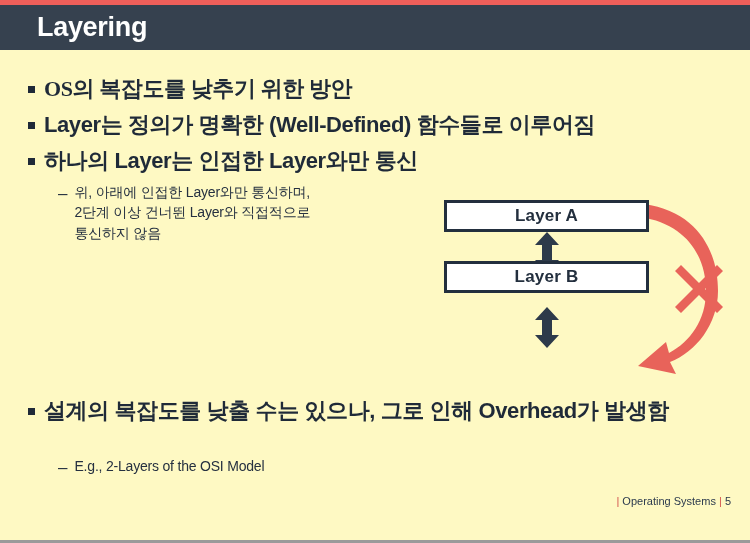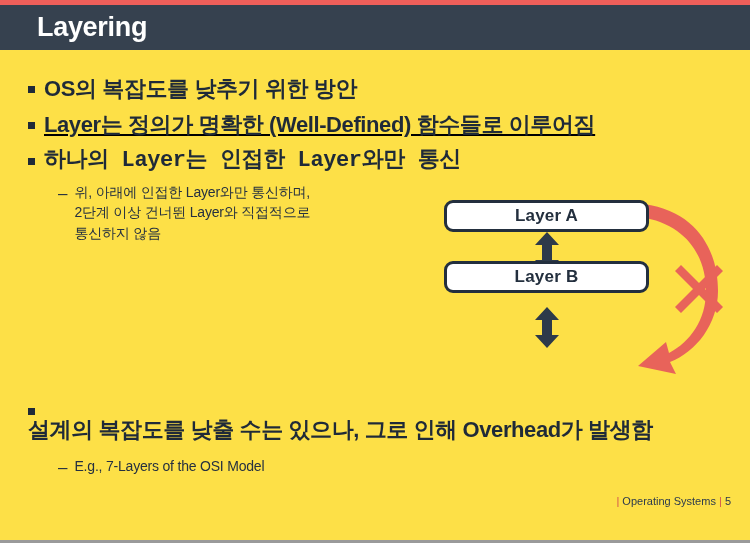--- a/index.html
+++ b/index.html
@@ -7,21 +7,21 @@
     padding: 0;
     background: #ffffff;
   }
   body {
     font-family: "Liberation Sans", "DejaVu Sans", sans-serif;
   }
   #slide {
     position: relative;
     width: 750px;
     height: 543px;
-    background: #fde047;
+    background: #fef9c3;
     overflow: hidden;
     box-sizing: border-box;
     border-bottom: 3px solid #9a9a9a;
   }
 
   
   #title-bar {
     position: absolute;
     left: 0;
     top: 0;
@@ -87,43 +87,43 @@
     flex: none;
   }
   .sub-text {
     font-size: 14px;
     color: #253040;
     line-height: 1.45;
     letter-spacing: -0.2px;
     white-space: pre-line;
   }
 
-  #bullet-1 { left: 28px; top: 74px; }
-  #bullet-2 { left: 28px; top: 110px; text-decoration: underline; }
-  #bullet-3 { left: 28px; top: 146px; font-family: Liberation Mono, monospace; }
+  #bullet-1 { left: 28px; top: 74px; font-family: Liberation Serif, serif; }
+  #bullet-2 { left: 28px; top: 110px; }
+  #bullet-3 { left: 28px; top: 146px; }
   #sub-1    { left: 58px; top: 182px; }
-  #bullet-4 { left: 28px; top: 396px; width: 660px; flex-direction: column; }
+  #bullet-4 { left: 28px; top: 396px; width: 660px; }
   #sub-2    { left: 58px; top: 456px; }
 
   
   #diagram {
     position: absolute;
     left: 440px;
     top: 196px;
     width: 300px;
     height: 190px;
   }
   .layer-box {
     position: absolute;
     left: 4px;
     width: 205px;
     height: 32px;
     background: #ffffff;
     border: 3px solid #232f3e;
-    border-radius: 9px;
+    border-radius: 0;
     box-sizing: border-box;
     display: flex;
     align-items: center;
     justify-content: center;
   }
   .layer-label {
     font-size: 17px;
     font-weight: bold;
     color: #232f3e;
     letter-spacing: 0.2px;
@@ -198,21 +198,21 @@
 통신하지 않음</span>
   </div>
 
   <div class="bullet-row" id="bullet-4">
     <span class="sq-marker"></span>
     <span class="bullet-text">설계의 복잡도를 낮출 수는 있으나, 그로 인해 Overhead가 발생함</span>
   </div>
 
   <div class="sub-row" id="sub-2">
     <span class="dash-marker">–</span>
-    <span class="sub-text">E.g., 7-Layers of the OSI Model</span>
+    <span class="sub-text">E.g., 2-Layers of the OSI Model</span>
   </div>
 
   <div id="diagram">
 
     <svg id="curved-arrow" viewBox="0 0 104 190">
       <path d="M 8 8
                C 64 16, 82 58, 82 95
                C 82 128, 60 156, 34 166
                L 40 178
                L 2 170

